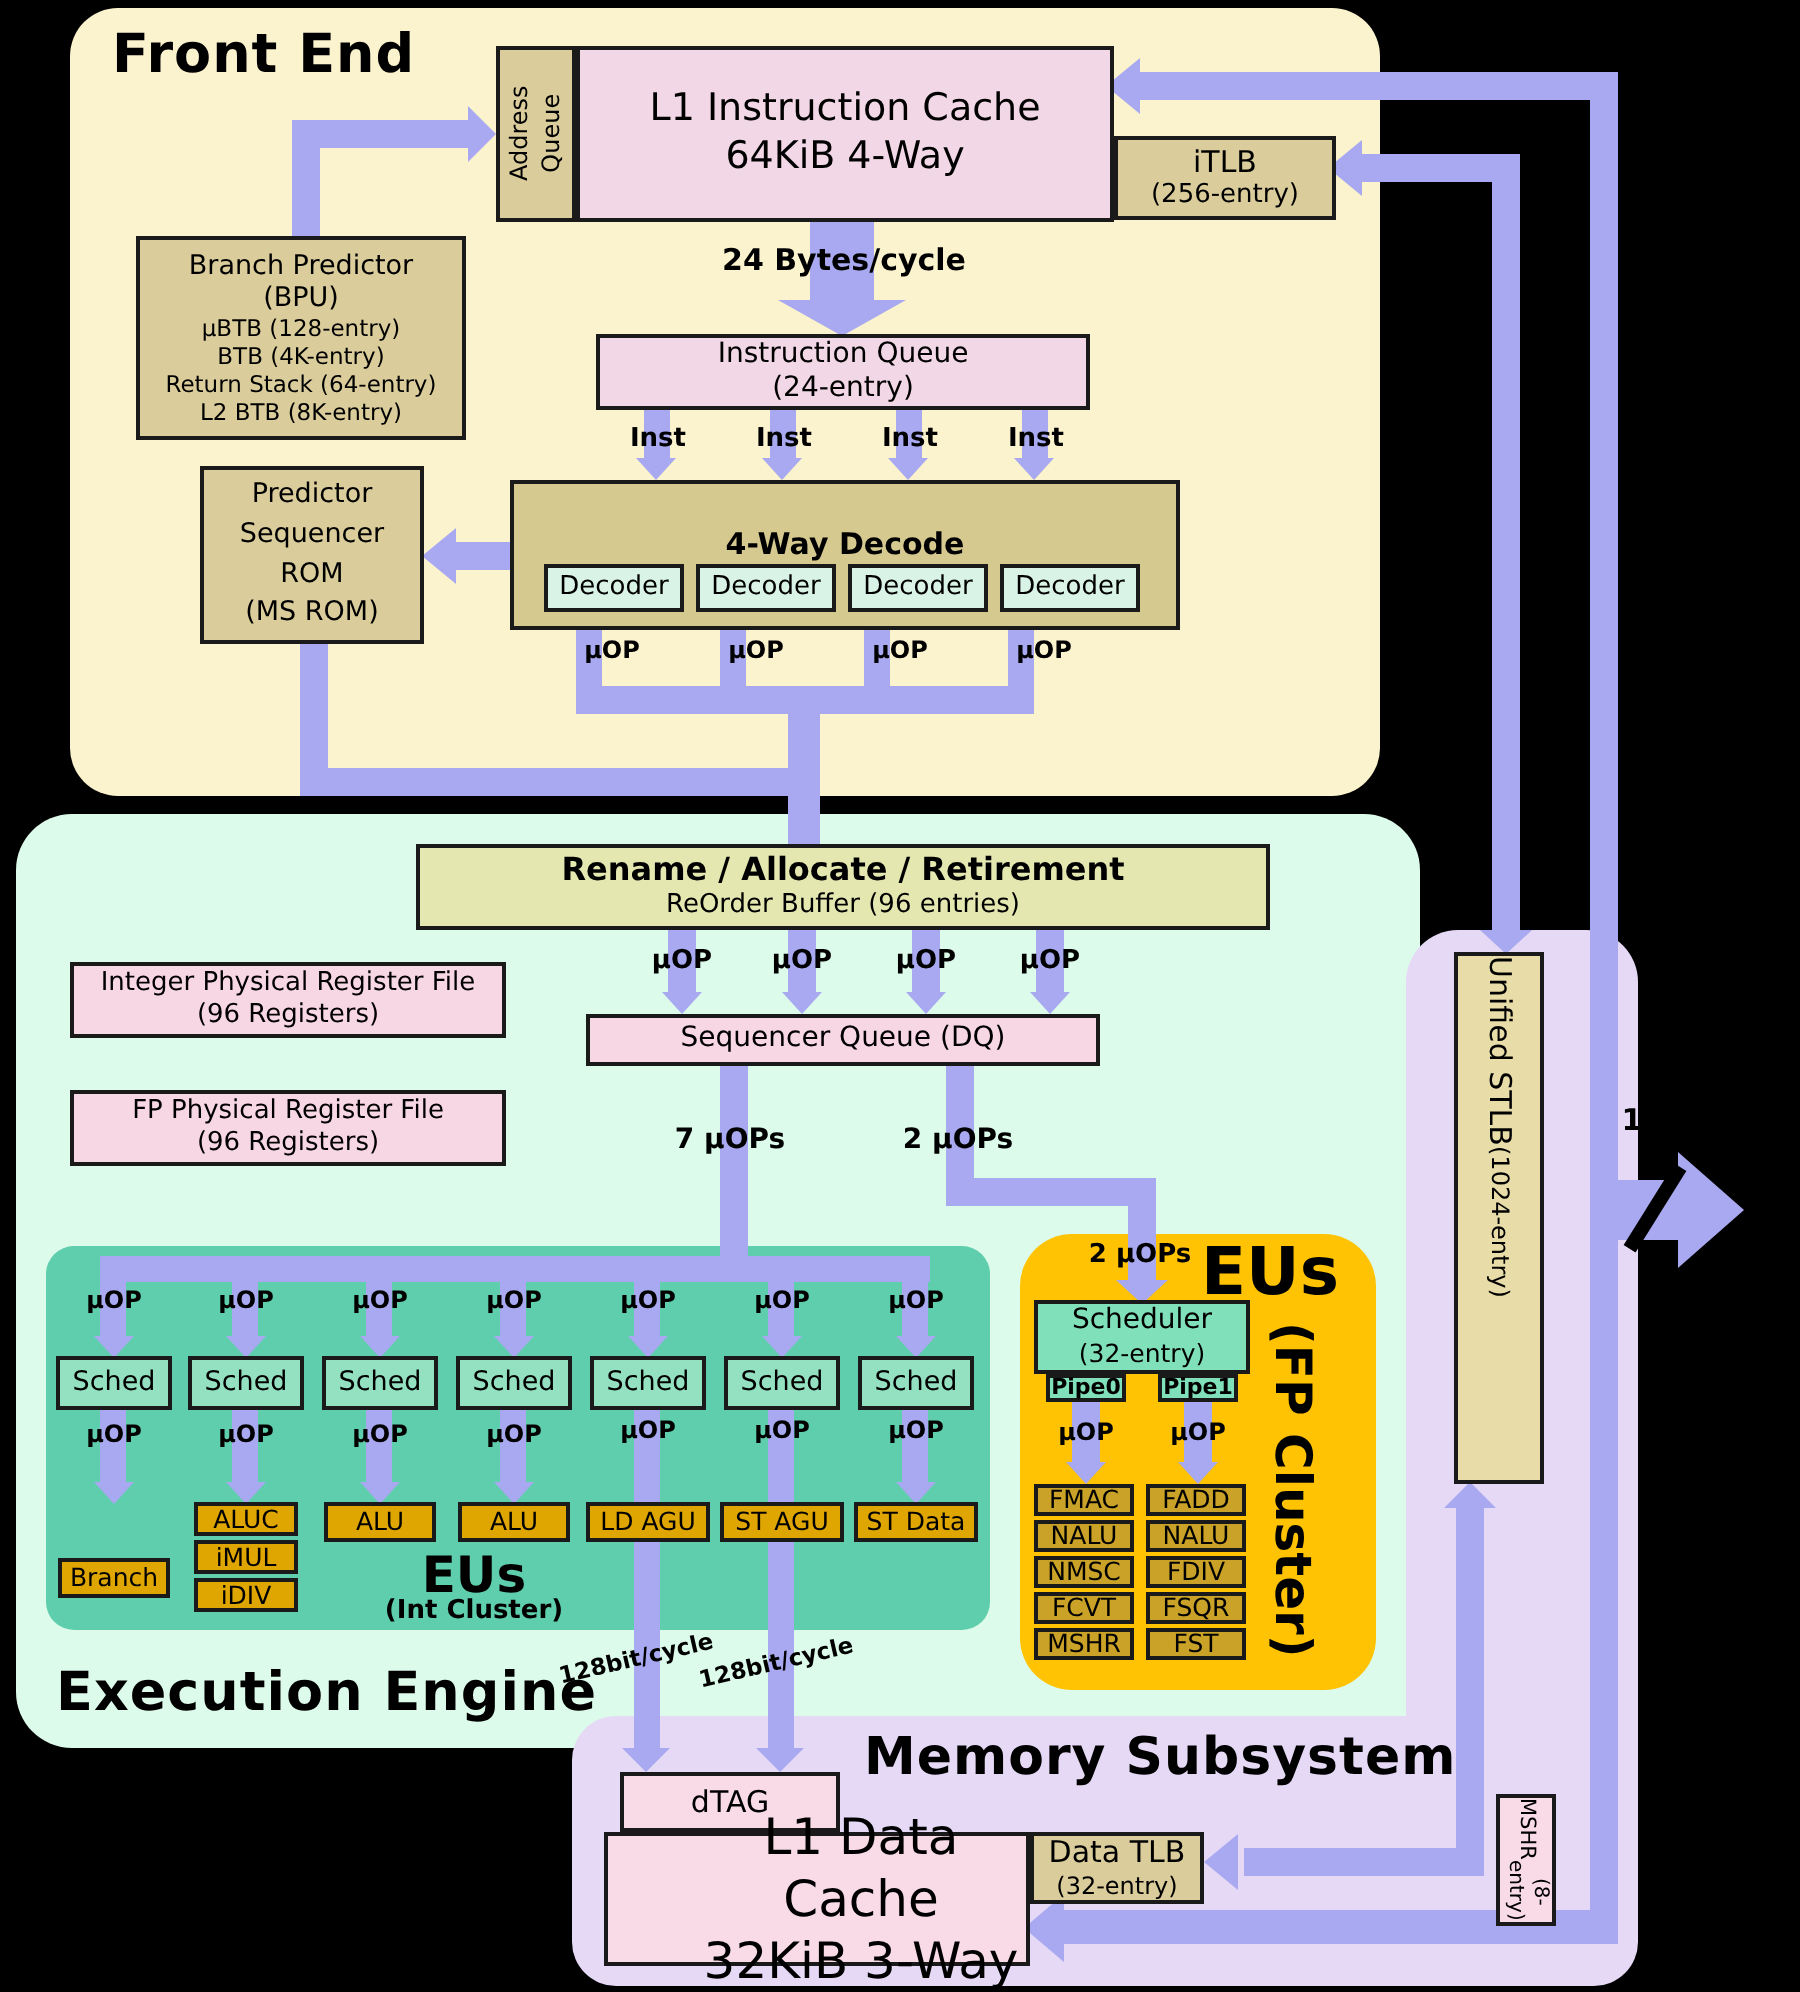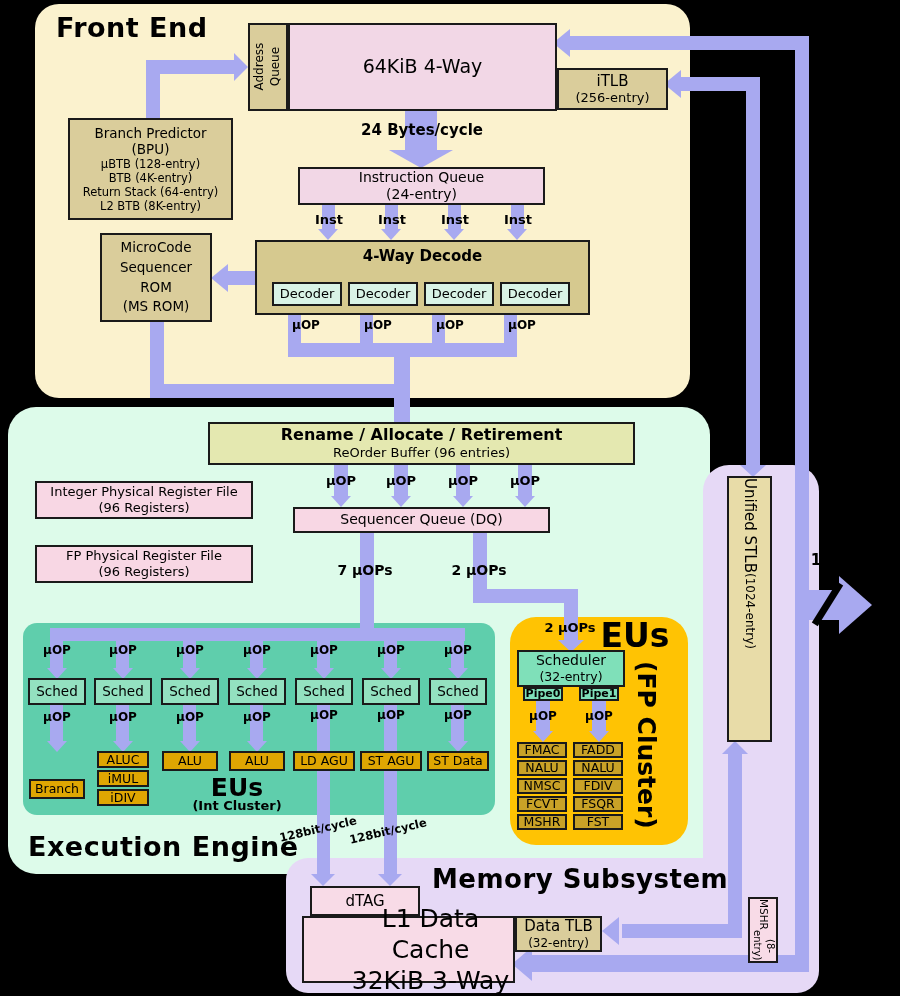--- a/index.html
+++ b/index.html
@@ -154,20 +154,21 @@
 <div class="title" style="left:56px;top:12px;font-size:27px;">Front End</div>
 
 <div class="box" style="left:248px;top:23px;width:40px;height:88px;background:var(--tan);">
   <div class="abs" style="transform:rotate(-90deg);font-size:12px;line-height:1.3;width:86px;text-align:center;">
     <div>Address</div>
     <div>Queue</div>
   </div>
 </div>
 
 <div class="box" style="left:288px;top:23px;width:269px;height:88px;background:var(--pink);font-size:19px;">
+  <div>L1 Instruction Cache</div>
   <div>64KiB 4-Way</div>
 </div>
 
 <div class="box" style="left:557px;top:68px;width:111px;height:42px;background:var(--tan);">
   <div style="font-size:15px;">iTLB</div>
   <div style="font-size:13px;">(256-entry)</div>
 </div>
 
 <div class="lbl" style="left:352px;top:121px;width:140px;font-size:15px;">24 Bytes/cycle</div>
 
@@ -184,27 +185,27 @@
   <div>Instruction Queue</div>
   <div>(24-entry)</div>
 </div>
 
 <div class="lbl" style="left:309px;top:212px;width:40px;font-size:13px;">Inst</div>
 <div class="lbl" style="left:372px;top:212px;width:40px;font-size:13px;">Inst</div>
 <div class="lbl" style="left:435px;top:212px;width:40px;font-size:13px;">Inst</div>
 <div class="lbl" style="left:498px;top:212px;width:40px;font-size:13px;">Inst</div>
 
 <div class="box" style="left:100px;top:233px;width:112px;height:89px;background:var(--tan);font-size:13.5px;line-height:1.45;">
-  <div>MicroCode</div>
+  <div>Predictor</div>
   <div>Sequencer</div>
   <div>ROM</div>
   <div>(MS ROM)</div>
 </div>
 
-<div class="box" style="left:255px;top:240px;width:335px;height:75px;background:var(--tan2);justify-content:flex-start;padding-top:5px;">
+<div class="box" style="left:255px;top:240px;width:335px;height:75px;background:var(--tan2);justify-content:flex-start;padding-top:21px;">
   <div style="font-size:15px;font-weight:bold;">4-Way Decode</div>
 </div>
 <div class="box" style="left:272px;top:282px;width:70px;height:24px;background:var(--mintbox);font-size:13px;">
   <div>Decoder</div>
   </div>
 <div class="box" style="left:348px;top:282px;width:70px;height:24px;background:var(--mintbox);font-size:13px;">
   <div>Decoder</div>
   </div>
 <div class="box" style="left:424px;top:282px;width:70px;height:24px;background:var(--mintbox);font-size:13px;">
   <div>Decoder</div>

